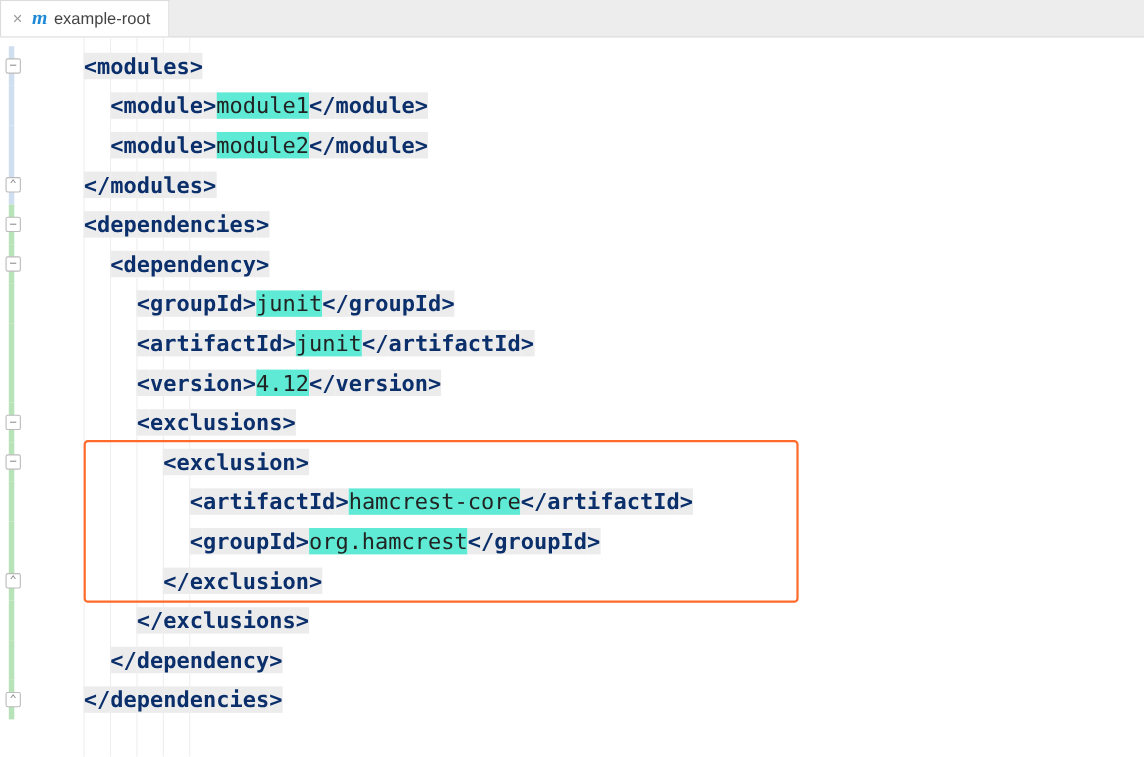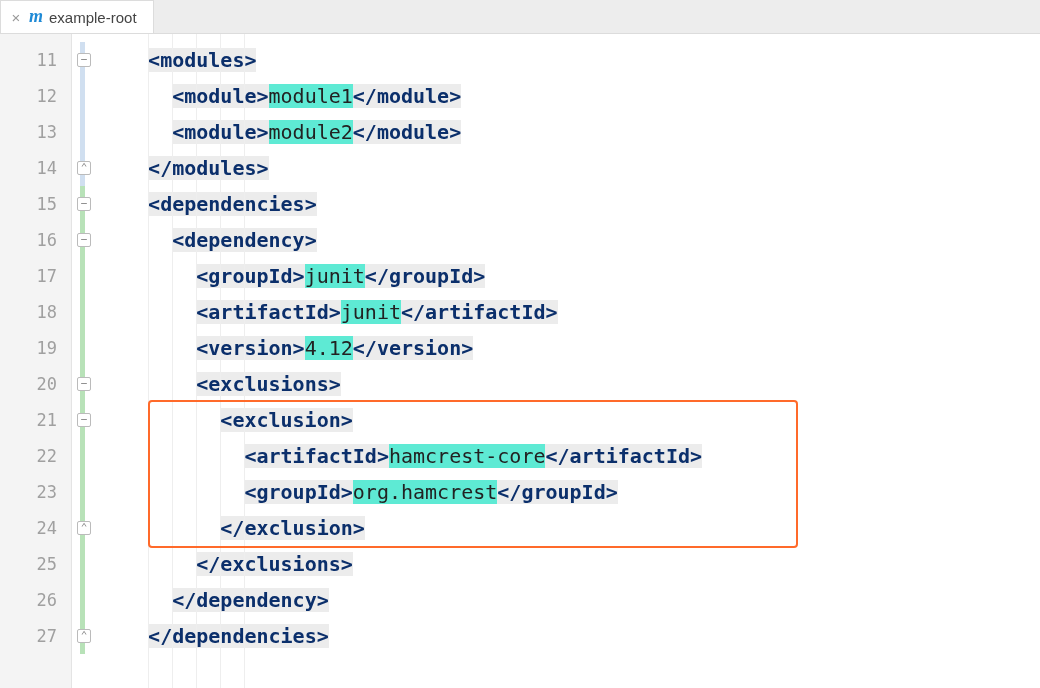--- a/index.html
+++ b/index.html
@@ -107,39 +107,20 @@
 
 <div class="tabbar">
   <div class="tab">
     <span class="close">×</span>
     <span class="m-icon">m</span>
     <span>example-root</span>
   </div>
 </div>
 
 <div class="editor">
-  <div class="gutter" id="gutter">
-      <div>11</div>
-      <div>12</div>
-      <div>13</div>
-      <div>14</div>
-      <div>15</div>
-      <div>16</div>
-      <div>17</div>
-      <div>18</div>
-      <div>19</div>
-      <div>20</div>
-      <div>21</div>
-      <div>22</div>
-      <div>23</div>
-      <div>24</div>
-      <div>25</div>
-      <div>26</div>
-      <div>27</div>
-    </div>
   <div class="foldcol" id="foldcol">
       <div class="row">
         <div class="marker blue"></div>
         <div class="icon">−</div>
       </div>
       <div class="row">
         <div class="marker blue"></div>
       </div>
       <div class="row">
         <div class="marker blue"></div>

